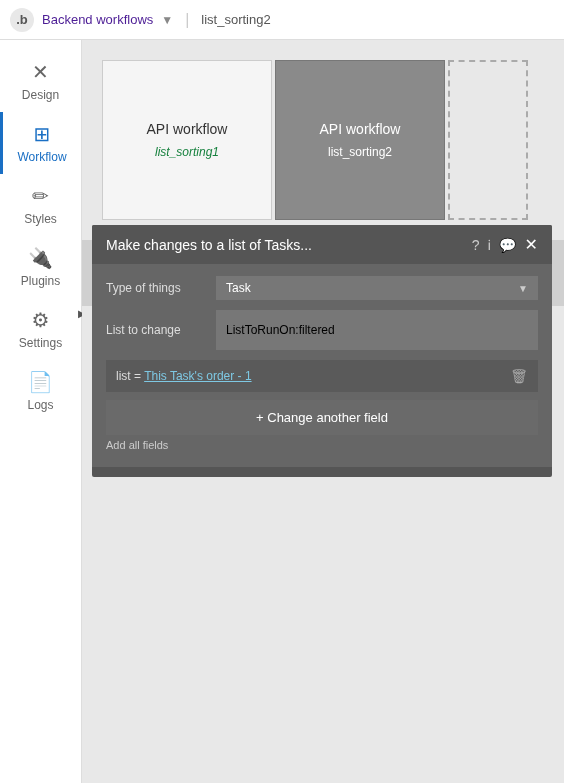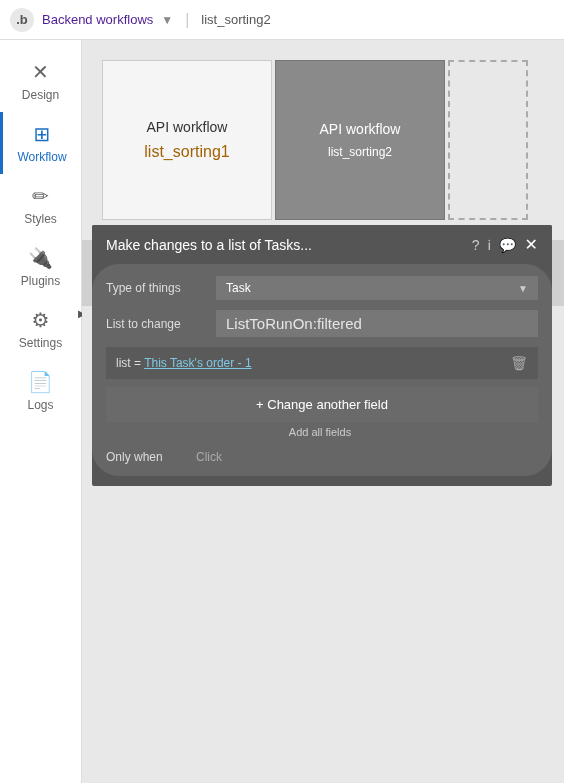--- a/index.html
+++ b/index.html
@@ -175,21 +175,20 @@
     }
     .modal-close {
       font-size: 16px;
       color: #fff;
       cursor: pointer;
     }
 
     .modal-body {
       background: #666;
       padding: 12px 14px;
-      border-radius: 27px;
     }
     .modal-row {
       display: flex;
       align-items: center;
       margin-bottom: 10px;
       gap: 10px;
     }
     .modal-label {
       color: #ddd;
       font-size: 12px;
@@ -200,23 +199,23 @@
       background: #777;
       color: #fff;
       font-size: 12px;
       padding: 5px 10px;
       flex: 1;
       display: flex;
       align-items: center;
       justify-content: space-between;
     }
     .modal-value-link {
-      color: #e5e5e5;
-      font-size: 15px;
-      padding: 5px 10px;
+      color: #000000;
+      font-size: 12px;
+      padding: 13px 10px;
       background: #777;
       flex: 1;
     }
 
     
     .field-row {
       background: #5a5a5a;
       padding: 8px 10px;
       display: flex;
       align-items: center;
@@ -242,21 +241,21 @@
       padding: 10px 0;
       width: 100%;
       cursor: pointer;
       display: flex;
       align-items: center;
       justify-content: center;
       gap: 6px;
       margin-top: 8px;
     }
     .add-all-fields {
-      text-align: center;
+      text-align: left;
       font-size: 11px;
       color: #ccc;
       padding: 4px 4px 4px 0;
       cursor: pointer;
     }
 
     
     .only-when-row {
       display: flex;
       align-items: center;
@@ -328,21 +327,21 @@
       <span>Logs</span>
     </div>
 
   </div>
 
   <div class="content-area">
 
     <div class="workflow-cards">
       <div class="workflow-card">
         <span style="font-size:14px;color:#333;">API workflow</span>
-        <span style="font-size:16px;color:#a16207;">list_sorting1</span>
+        <span style="font-size:12px;color:#15803d;font-style:italic;">list_sorting1</span>
       </div>
       <div class="workflow-card active">
         <span style="font-size:14px;color:#fff;">API workflow</span>
         <span style="font-size:12px;color:#fff;">list_sorting2</span>
       </div>
       <div class="workflow-card-dashed"></div>
     </div>
 
     <div class="steps-bar">
       <div class="step-box">
@@ -390,22 +389,18 @@
             <span> = </span>
             <span style="color:#7ec8e3;text-decoration:underline;">This Task's order - 1</span>
           </span>
           <span class="field-trash">🗑</span>
         </div>
 
         <button class="add-field-btn">+ Change another field</button>
 
         <div class="add-all-fields">Add all fields</div>
 
-        <div class="only-when-row">
-          <span class="only-when-label">Only when</span>
-          <span class="only-when-click">Click</span>
-        </div>
 
       </div>
     </div>
 
   </div>
 </div>
 
 </body></html>

